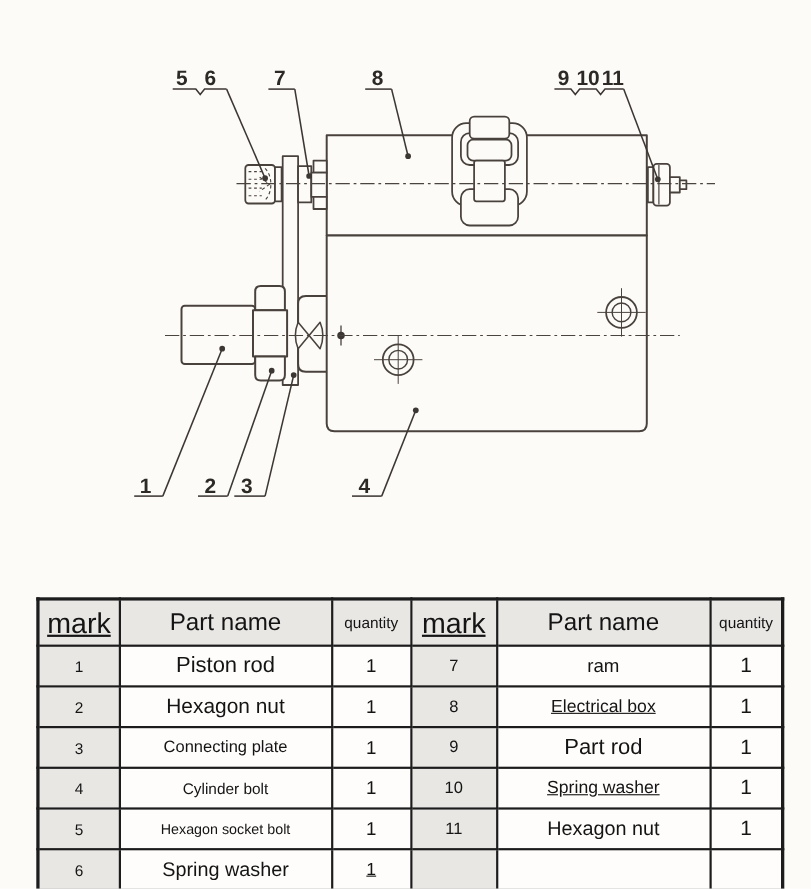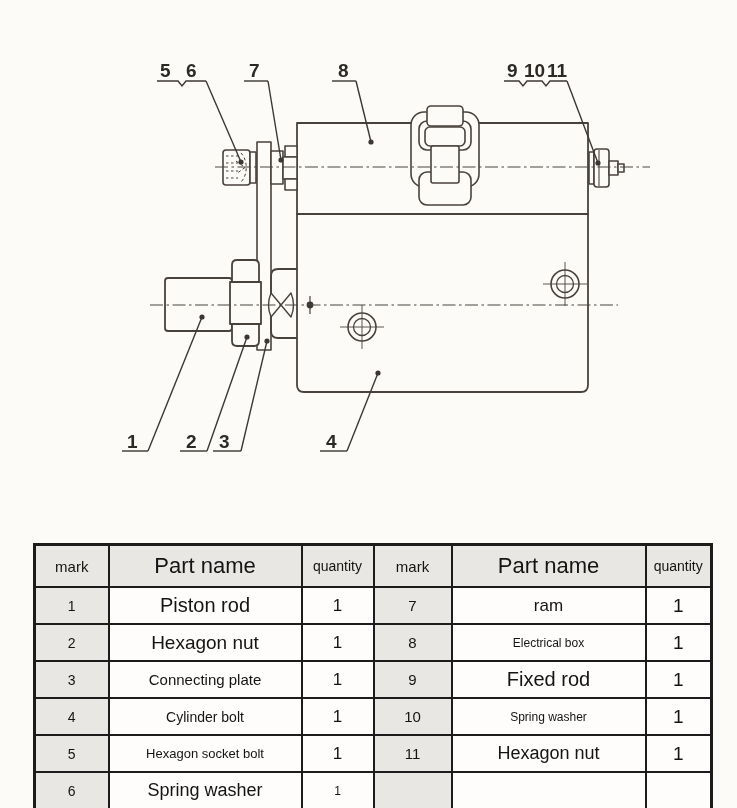--- a/index.html
+++ b/index.html
@@ -7,24 +7,24 @@
   .stage{position:relative;width:737px;height:808px;background:#fcfbf8;overflow:hidden;}
   .drawing{position:absolute;left:0;top:0;}
   .callout-num{font-family:"Liberation Sans", sans-serif;font-weight:bold;font-size:19px;fill:#2d2a26;}
   .parts-table-wrap{position:absolute;left:33px;top:543px;}
   table.parts{border-collapse:collapse;table-layout:fixed;width:677px;background:#fefdfb;}
   table.parts{border:3px solid #1c1c1c;}
   table.parts td{border:2px solid #1c1c1c;text-align:center;vertical-align:middle;padding:0;color:#141414;overflow:hidden;white-space:nowrap;}
   tr.hdr td{background:#e8e7e4;height:40px;}
   td.mark{background:#e8e7e4;}
   tr.row td{height:35px;}
-  .h-mark{font-size:15px;}
+  .h-mark{font-size:26px;text-decoration:underline;}
   .h-part{font-size:22px;margin-top:32px;}
   .h-qty{font-size:14px;}
-  .f13{font-size:13px;border-radius:18px;} .f14{font-size:14px;} .f15{font-size:15px;} .f16{font-size:12px;}
+  .f13{font-size:13px;border-radius:18px;} .f14{font-size:14px;} .f15{font-size:15px;} .f16{font-size:16px;text-decoration:underline;}
   .f17{font-size:17px;} .f18{font-size:18px;} .f19{font-size:19px;} .f20{font-size:20px;margin-left:18px;}
 </style>
 </head>
 <body>
 
 <div class="stage">
 
   <svg class="drawing" width="737" height="540" viewBox="0 0 737 540">
 
     <g stroke="#49423c" fill="#fcfbf8" stroke-width="1.8" stroke-linejoin="round">
@@ -191,21 +191,21 @@
         <td class="f17">1</td>
         <td class="mark f15">8</td>
         <td class="f16">Electrical box</td>
         <td class="f19">1</td>
       </tr>
       <tr class="row">
         <td class="mark f14">3</td>
         <td class="f15">Connecting plate</td>
         <td class="f17">1</td>
         <td class="mark f15">9</td>
-        <td class="f20">Fixed rod</td>
+        <td class="f20">Part rod</td>
         <td class="f19">1</td>
       </tr>
       <tr class="row">
         <td class="mark f14">4</td>
         <td class="f14">Cylinder bolt</td>
         <td class="f17">1</td>
         <td class="mark f15">10</td>
         <td class="f16">Spring washer</td>
         <td class="f19">1</td>
       </tr>

